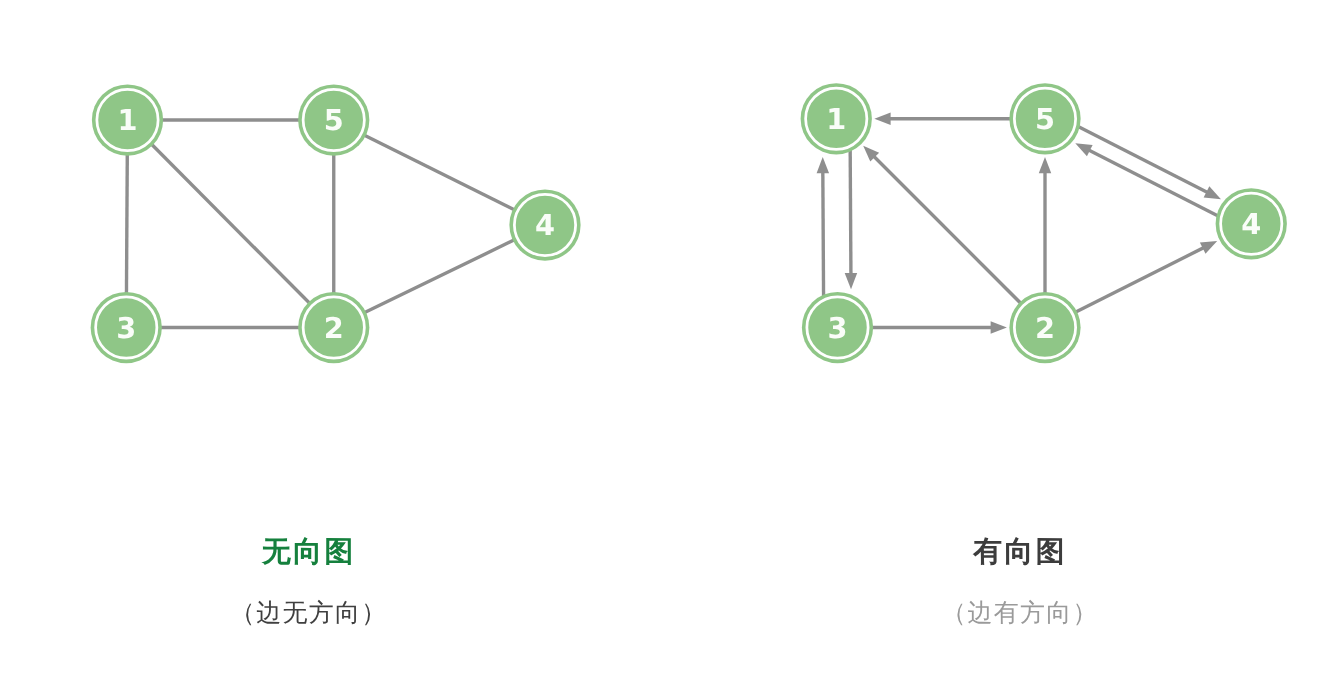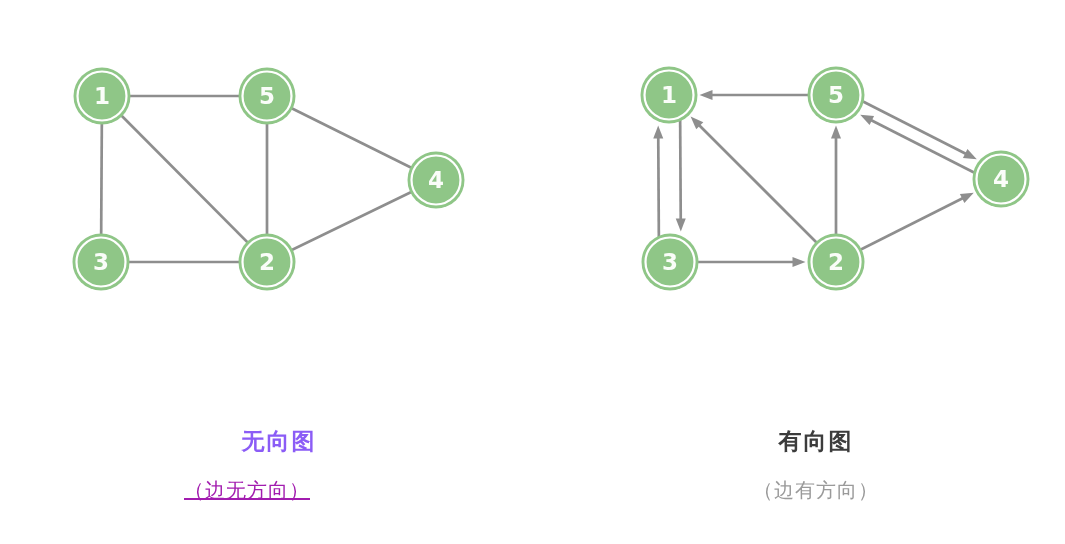--- a/index.html
+++ b/index.html
@@ -134,18 +134,18 @@
           <text x="670" y="262" dy="0.36em" text-anchor="middle" fill="#fafdf9" font-size="23" font-weight="bold" font-family="&quot;DejaVu Sans&quot;, sans-serif">3</text>
         </g>
         <g>
           <circle cx="836" cy="262" r="28.5" fill="#8fc687"></circle>
           <circle cx="836" cy="262" r="24.5" fill="none" stroke="#ffffff" stroke-width="2.2"></circle>
           <text x="836" y="262" dy="0.36em" text-anchor="middle" fill="#fafdf9" font-size="23" font-weight="bold" font-family="&quot;DejaVu Sans&quot;, sans-serif">2</text>
         </g>
       </g>
     </svg>
 
-  <div id="cap-left-title" class="caption-title" style="color: #8b5cf6; margin-left: 32px;">无向图</div>
-  <div id="cap-left-sub" class="caption-sub" style="color: #a21caf; text-decoration: underline;">（边无方向）</div>
+  <div id="cap-left-title" class="caption-title" style="color: #15803d;">无向图</div>
+  <div id="cap-left-sub" class="caption-sub" style="color: #404040;">（边无方向）</div>
 
   <div id="cap-right-title" class="caption-title" style="color: rgb(60, 60, 60);">有向图</div>
   <div id="cap-right-sub" class="caption-sub" style="color: rgb(154, 154, 154);">（边有方向）</div>
 </div>
 
 </body></html>

